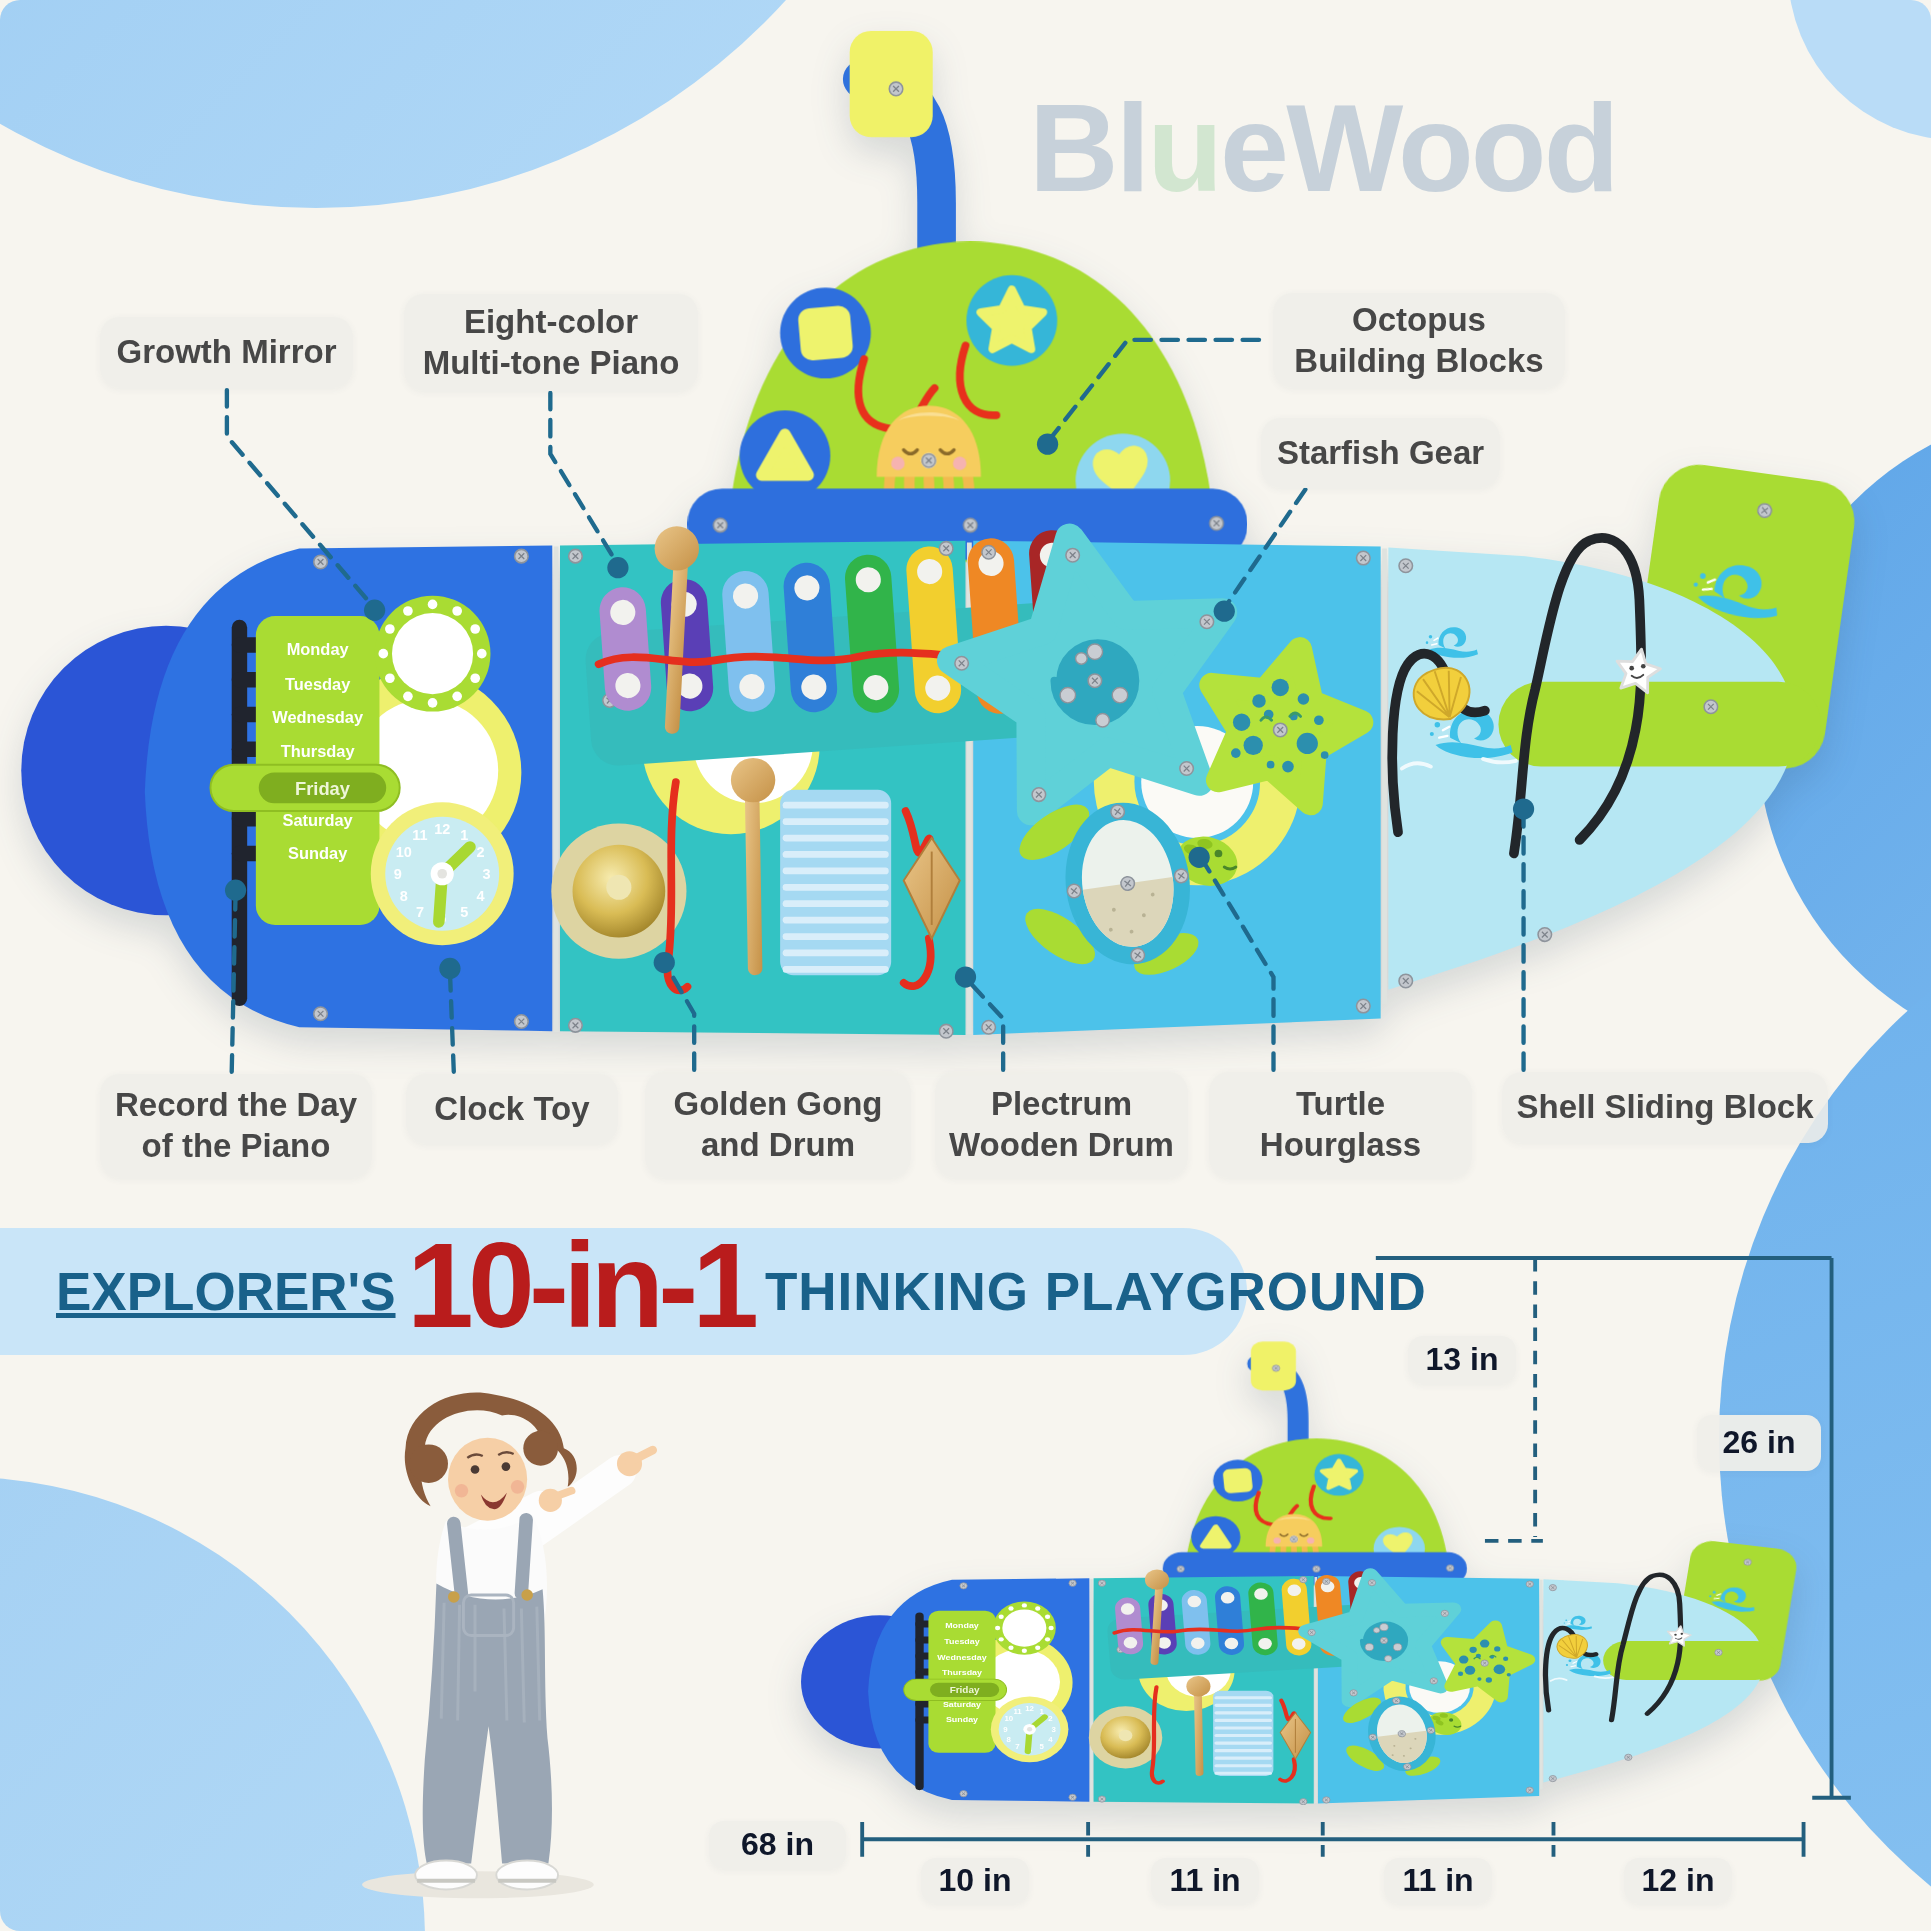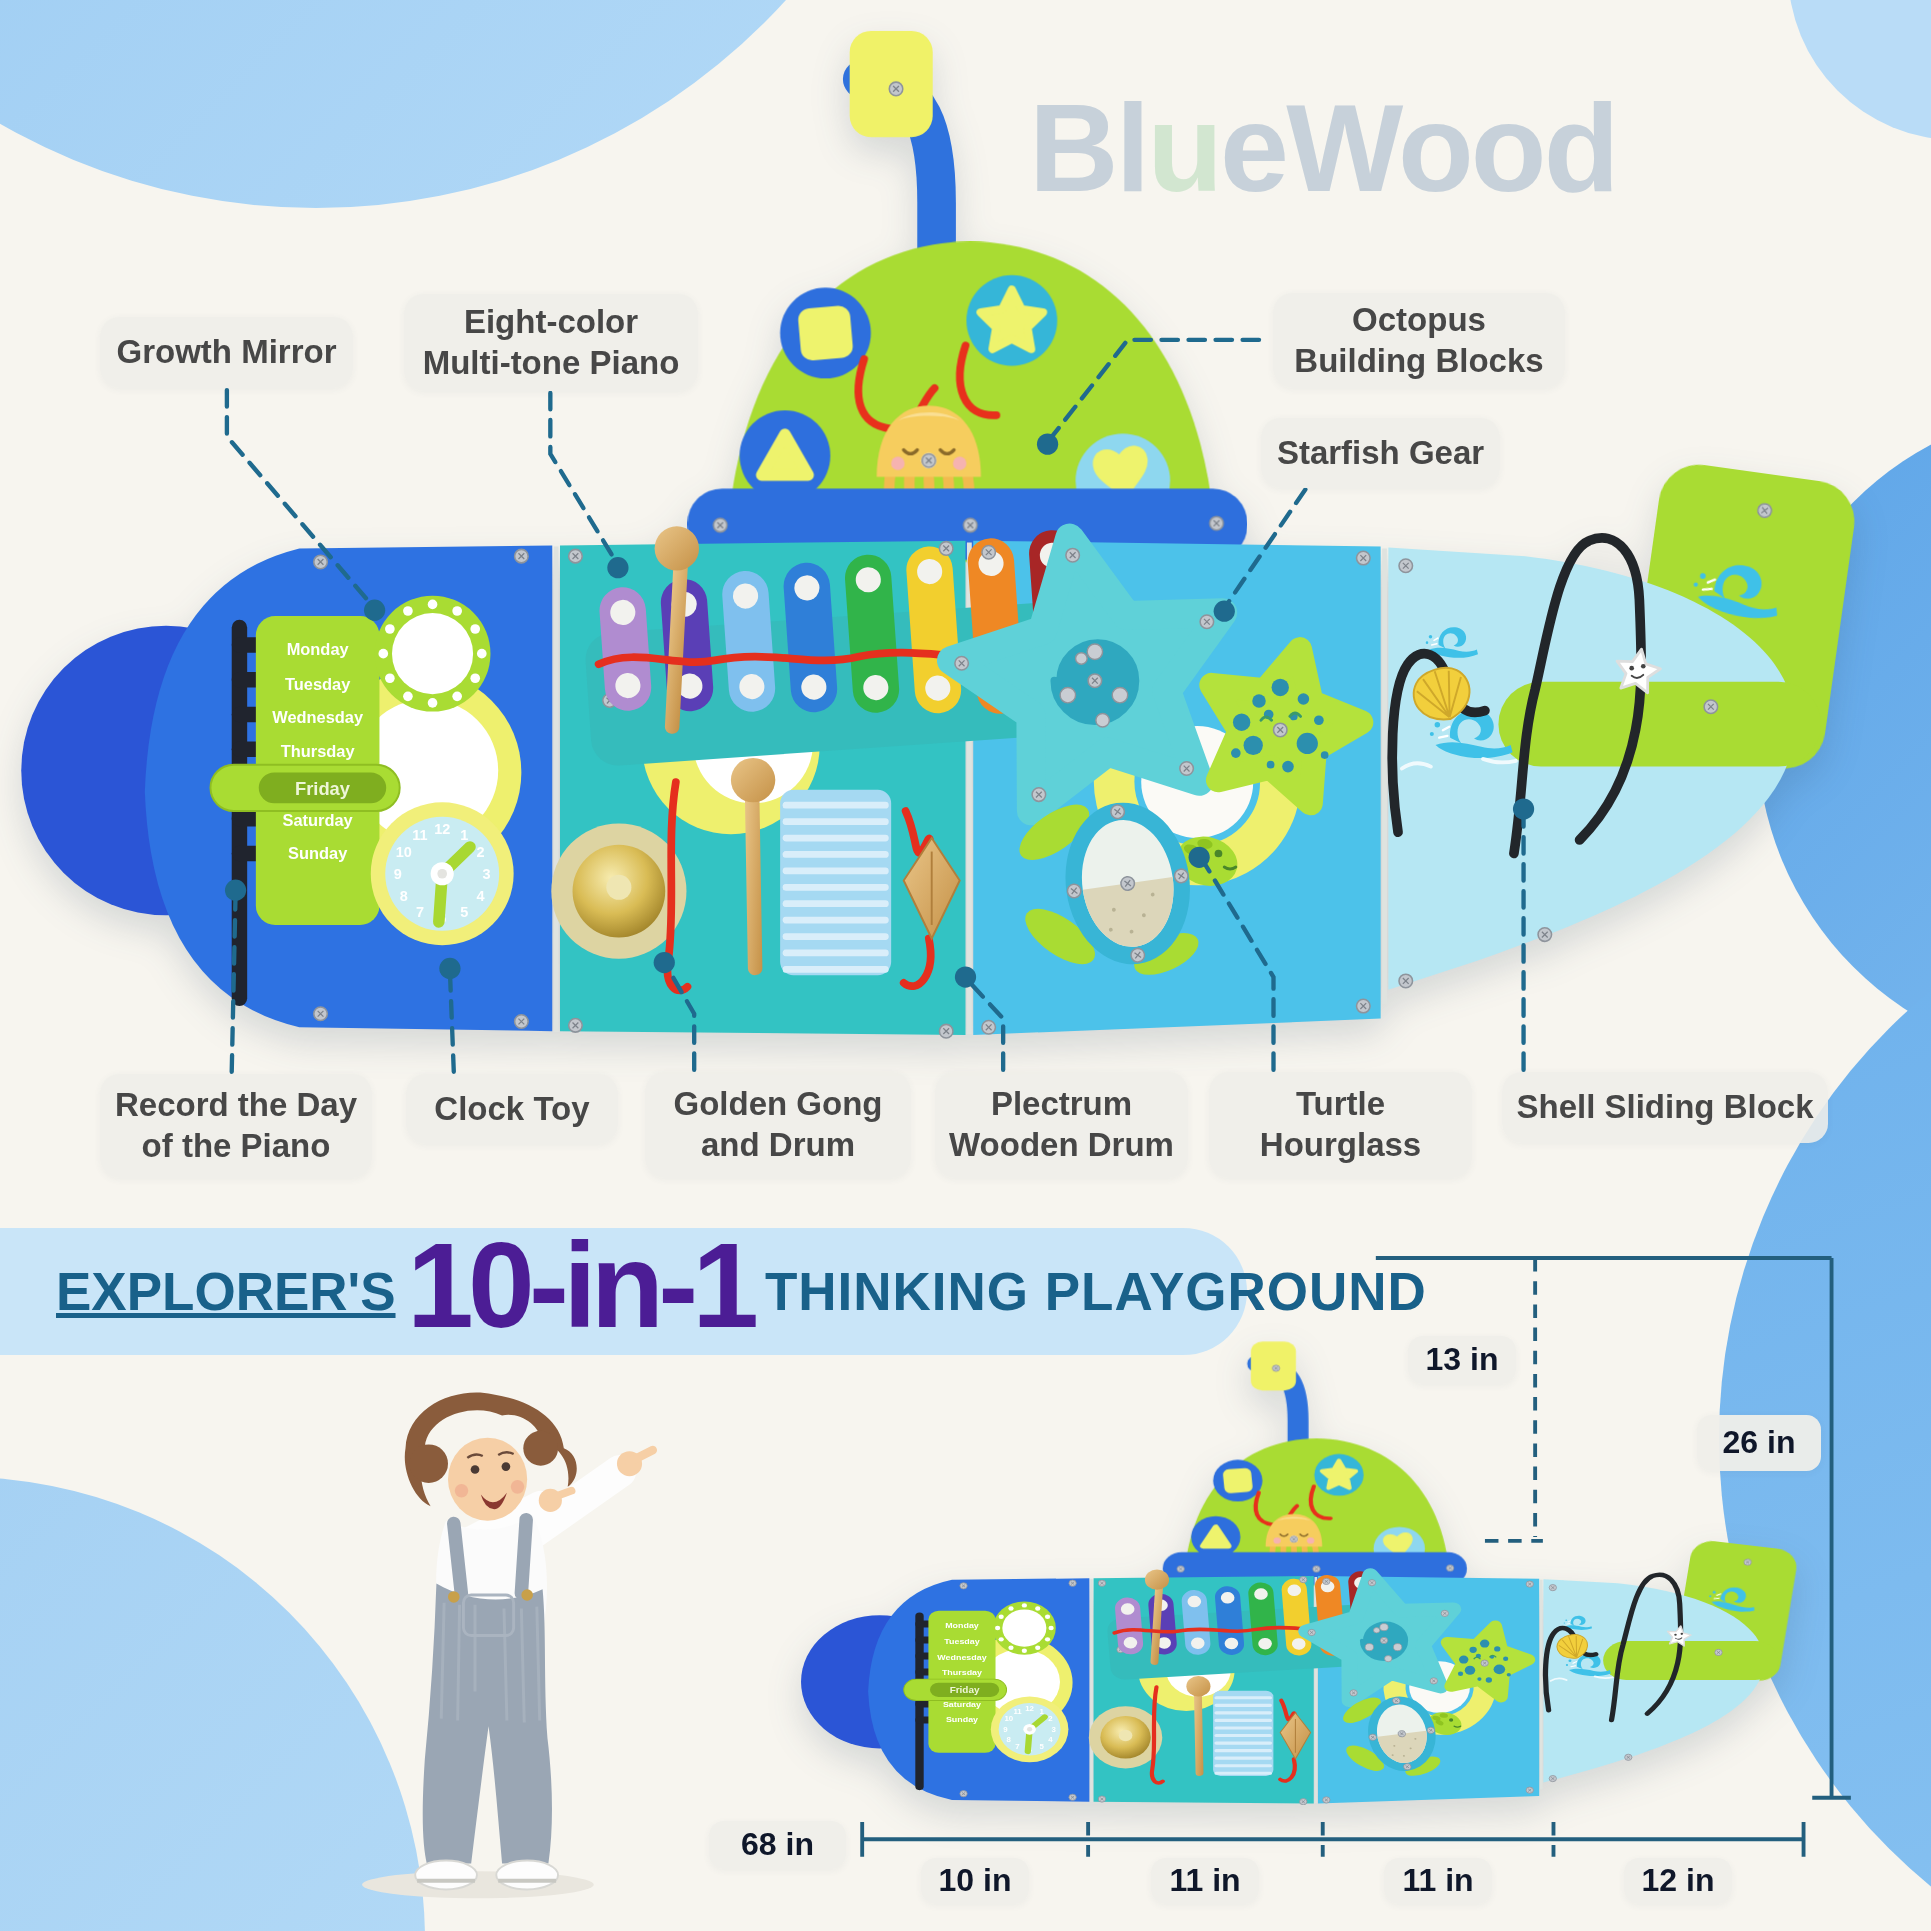--- a/index.html
+++ b/index.html
@@ -1,26 +1,26 @@
 <!DOCTYPE html>
 <html><head>
 <meta charset="utf-8">
 <style>
   html,body{margin:0;padding:0;background:#f7f5ef;}
-  #canvas{position:relative;width:1931px;height:1931px;overflow:hidden;background:#f7f5ef;font-family:"Liberation Sans",sans-serif;}
+  #canvas{position:relative;width:1931px;height:1931px;overflow:hidden;background:#f7f5ef;font-family:"Liberation Sans",sans-serif;border-radius:20px;}
   .bgc{position:absolute;border-radius:50%;}
   #scene{position:absolute;left:0;top:0;z-index:2;}
   .pill{position:absolute;background:rgba(239,238,233,.95);border-radius:19.3px;display:flex;flex-direction:column;align-items:center;justify-content:center;text-align:center;font-weight:bold;color:#474747;font-size:33px;line-height:1.24;z-index:4;box-shadow:0 1.9px 7.7px rgba(60,70,90,.05);}
   .pill.small{font-size:32px;border-radius:14.5px;color:#0f172a;}
   .logo{position:absolute;left:1029px;top:77px;font-size:124px;font-weight:bold;letter-spacing:-2.9px;color:#c7d1da;z-index:3;}
   .logo .u{color:#d2e6d0;}
   .banner{position:absolute;left:0;top:1228px;width:1247px;height:127px;background:#c9e5f8;border-radius:0 64px 64px 0;z-index:1;}
   .heading{position:absolute;left:56px;top:1228px;height:127px;display:flex;align-items:center;gap:11.6px;color:#19618a;z-index:4;white-space:nowrap;}
   .h-pre{font-size:53px;font-weight:bold;letter-spacing:0px;text-decoration:underline;}
-  .h-big{font-size:120px;font-weight:bold;letter-spacing:-5.8px;margin-top:-13.5px;color:#4c1d95;}
+  .h-big{font-size:120px;font-weight:bold;letter-spacing:-5.8px;margin-top:-13.5px;color:#b91c1c;}
   .h-suf{font-size:53px;font-weight:bold;letter-spacing:1px;}
   
   .day{font:bold 17px "Liberation Sans",sans-serif;fill:#ffffff;}
   .day-sel{font:bold 19px "Liberation Sans",sans-serif;fill:#eef6d8;}
   .clock-num{font:bold 15px "Liberation Sans",sans-serif;fill:#ffffff;}
   .shadowed{filter:drop-shadow(0 16px 18px rgba(40,60,90,.16));}
   .leader{stroke:#1f6a8e;stroke-width:4.5;fill:none;stroke-dasharray:17 11;stroke-linecap:round;}
   .ldot{fill:#1f6a8e;}
   .dim{stroke:#235f7e;stroke-width:4;fill:none;}
   .dimd{stroke:#235f7e;stroke-width:4;fill:none;stroke-dasharray:14 10;}

